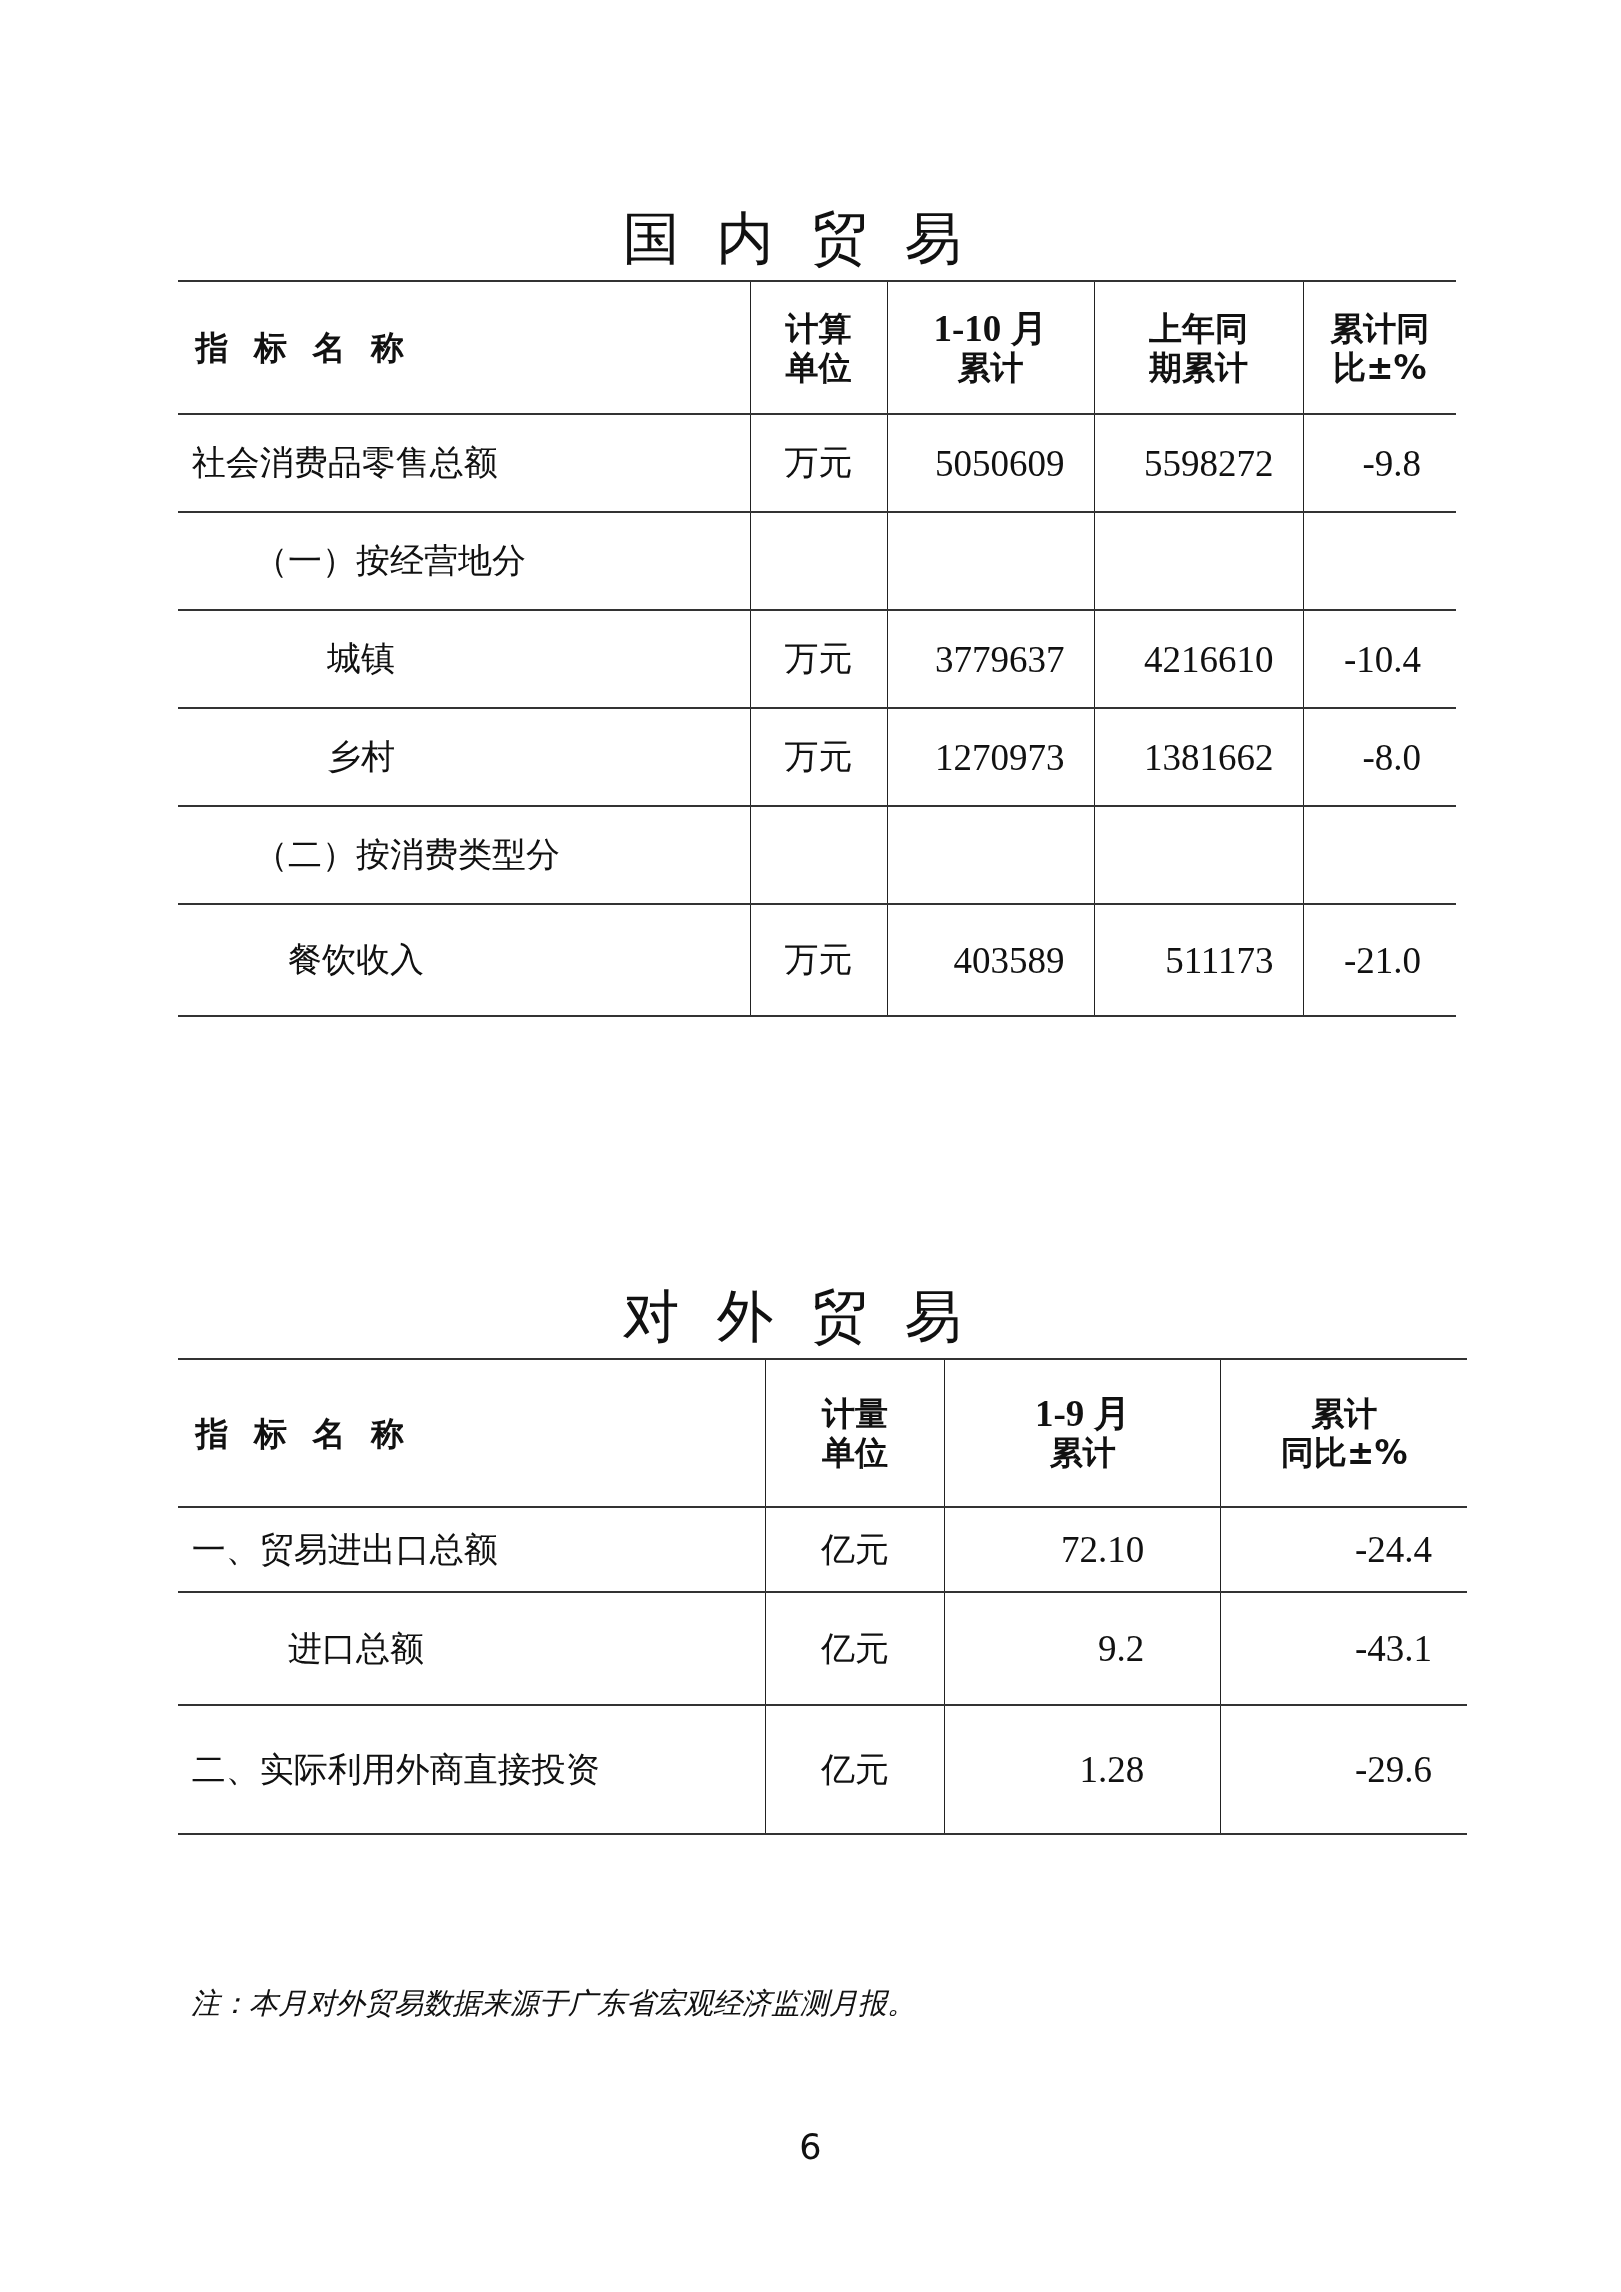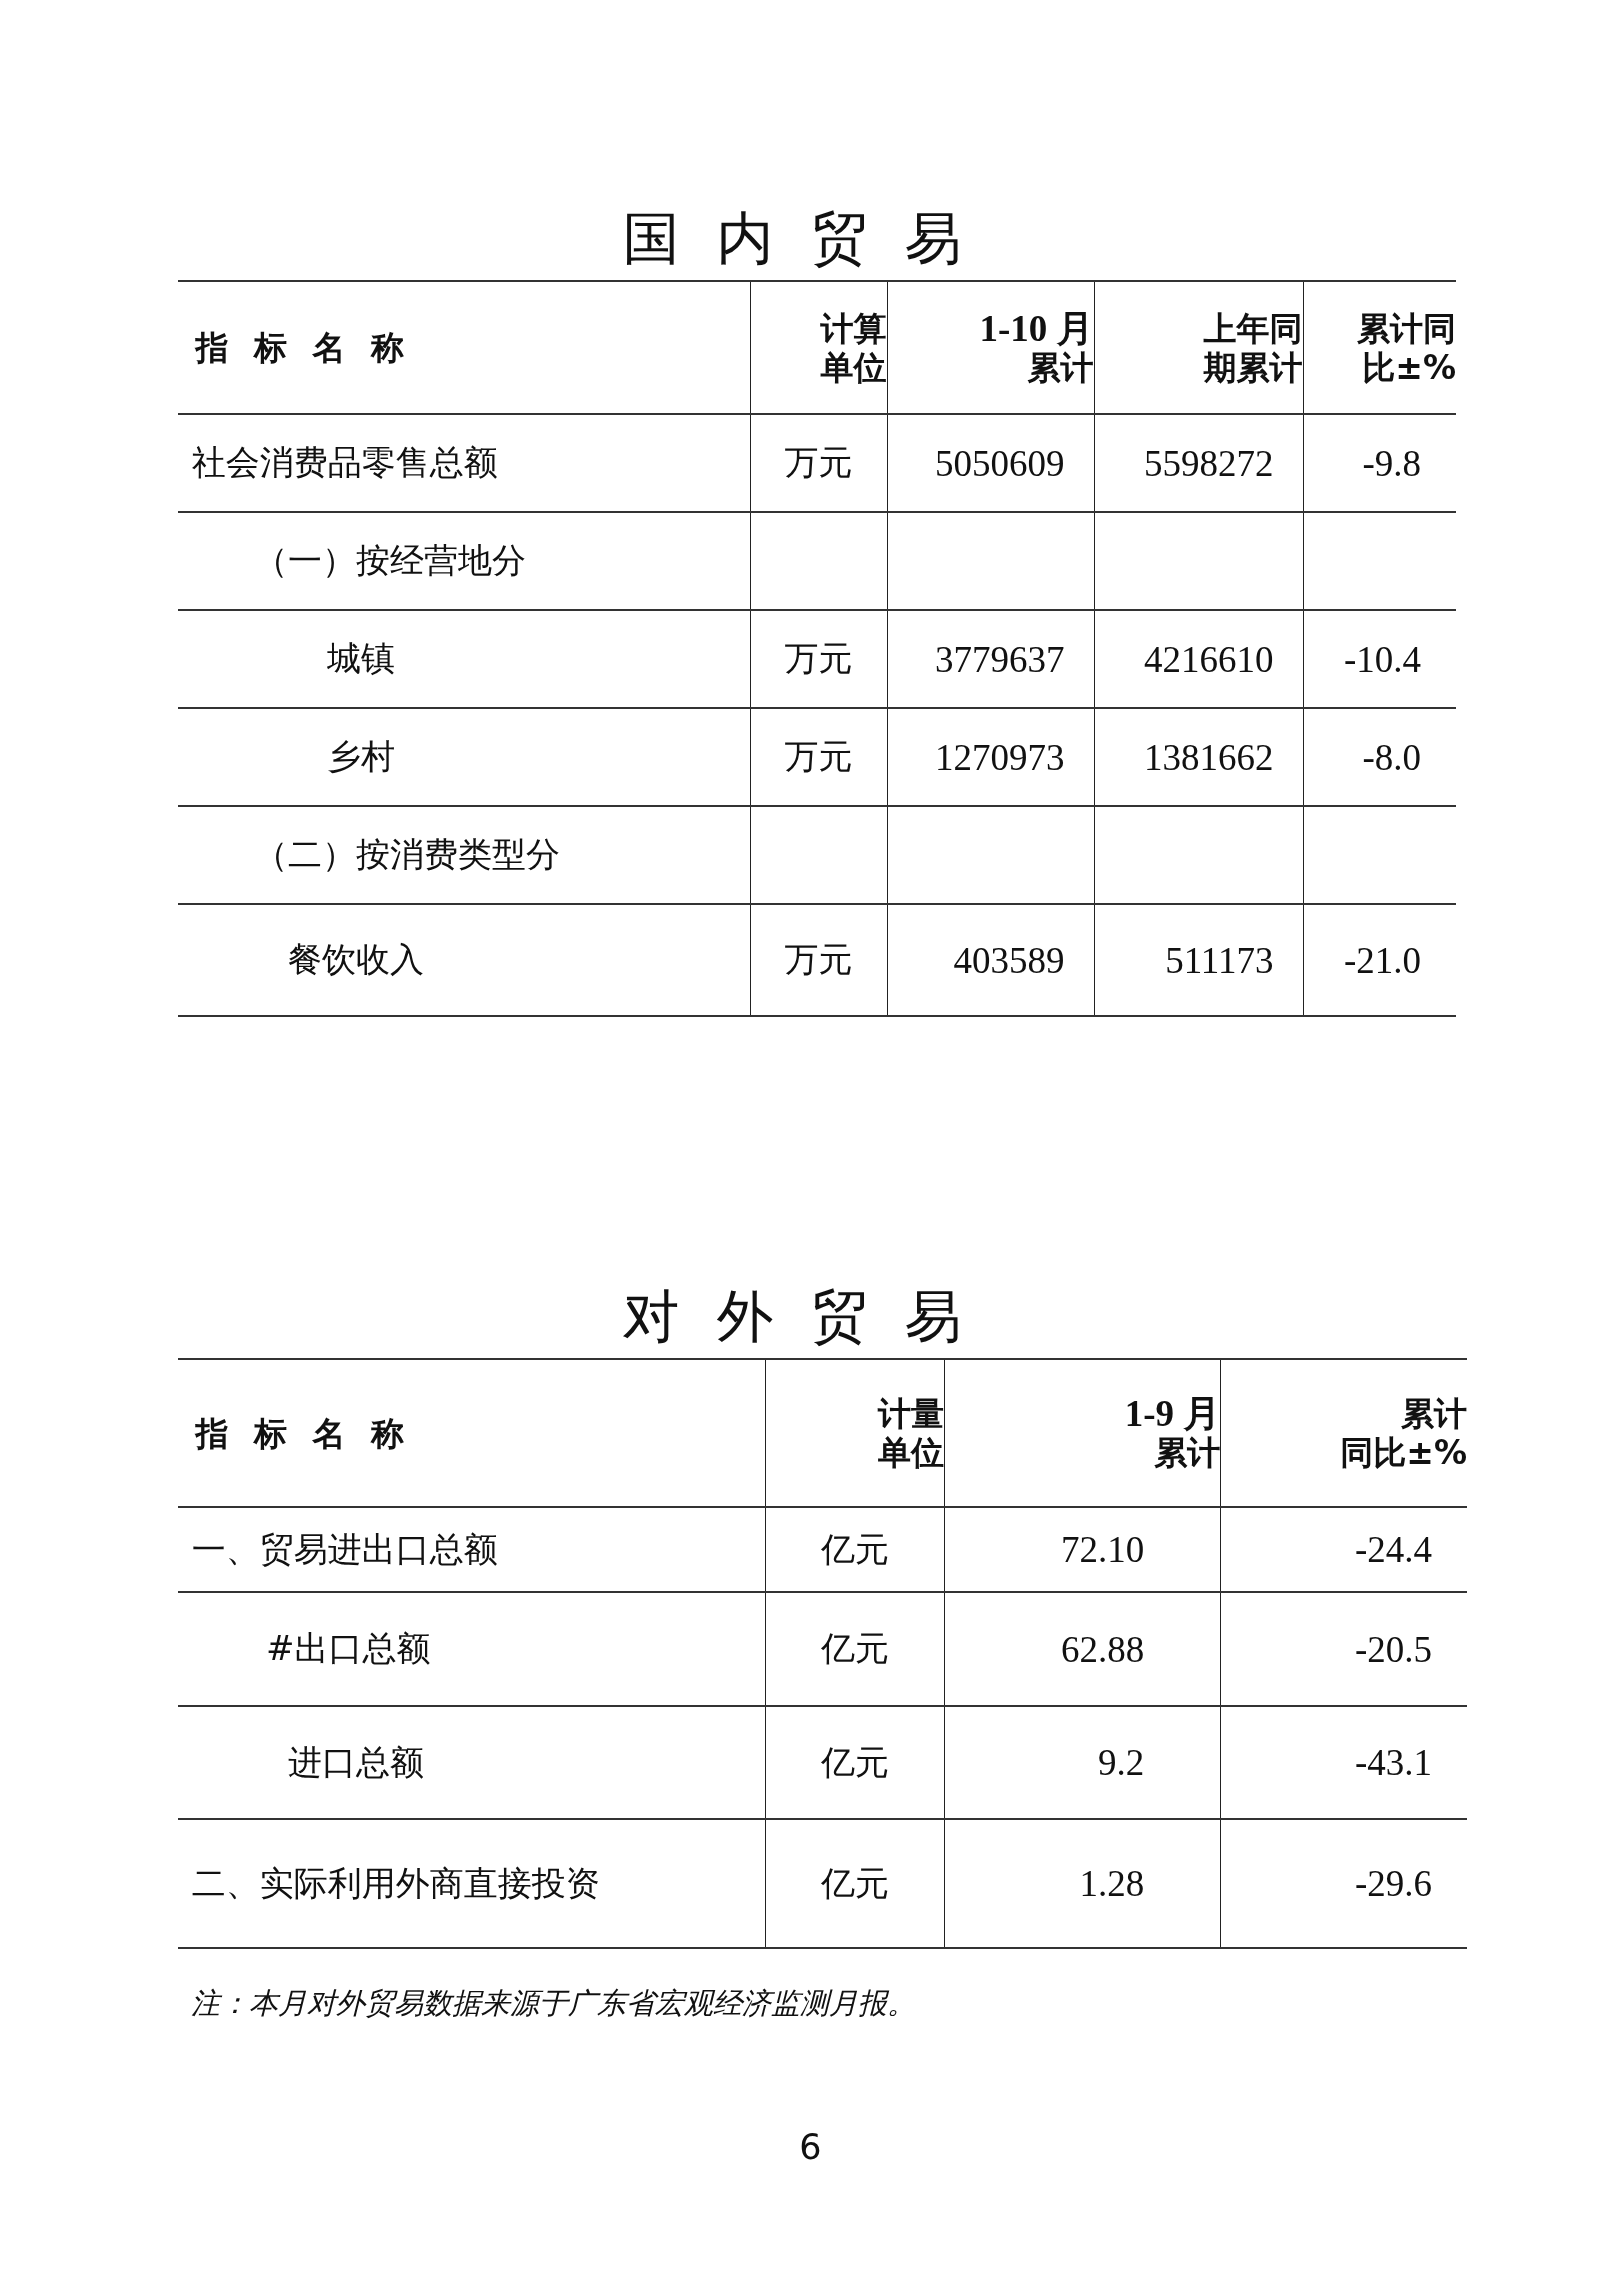--- a/index.html
+++ b/index.html
@@ -5,21 +5,21 @@
   html, body { margin:0; padding:0; background:#fff; }
   body { width:1621px; height:2293px; position:relative; overflow:hidden;
          font-family:"DejaVu Serif", "Liberation Serif", serif; color:#111; }
   .title { position:absolute; left:0; width:1621px; text-align:center;
            font-family:"DejaVu Sans", sans-serif; font-size:57px; letter-spacing:37px; font-weight:500; }
   table { position:absolute; border-collapse:collapse; table-layout:fixed; }
   td, th { border-left:1.5px solid #222; border-right:1.5px solid #222; padding:0; vertical-align:middle; }
   tr { border-top:2px solid #333; border-bottom:2px solid #333; }
   td:first-child, th:first-child { border-left:none; }
   td:last-child, th:last-child { border-right:none; }
-  th { font-family:"DejaVu Sans", sans-serif; font-weight:bold; font-size:33px; line-height:39px; text-align:right; }
+  th { font-family:"DejaVu Sans", sans-serif; font-weight:bold; font-size:33px; line-height:39px; text-align:center; }
   th.name { text-align:left; padding-left:17.6px; letter-spacing:25.5px; }
   td { font-size:35px; }
   td.name { text-align:left; font-family:"DejaVu Sans", sans-serif; font-size:34px; }
   td.unit { text-align:center; font-family:"DejaVu Sans", sans-serif; font-size:34px; }
   td.num { text-align:right; font-family:"Liberation Serif", serif; font-size:37px; }
   .hdr-line { display:block; white-space:nowrap; }
   .footnote { position:absolute; left:191px; top:1984px; font-family:"DejaVu Sans", sans-serif; font-size:29px;font-style:italic; }
   .pageno { position:absolute; left:0; width:1621px; top:2127px; text-align:center;
             font-family:"DejaVu Sans", sans-serif; font-size:35px; }
 </style>
@@ -125,26 +125,20 @@
       <span class="hdr-line">累计</span>
       <span class="hdr-line">同比±%</span>
     </th>
   </tr>
   <tr style="height:85px;margin-top:35px;">
     <td class="name" style="padding-left:13.7px;">一、贸易进出口总额</td>
     <td class="unit">亿元</td>
     <td class="num" style="padding-right:76px;">72.10</td>
     <td class="num" style="padding-right:35px;">-24.4</td>
   </tr>
-  <tr style="height:114px;">
-    <td class="name" style="padding-left:88px;">#出口总额</td>
-    <td class="unit">亿元</td>
-    <td class="num" style="padding-right:76px;">62.88</td>
-    <td class="num" style="padding-right:35px;">-20.5</td>
-  </tr>
   <tr style="height:113px;">
     <td class="name" style="padding-left:110px;">进口总额</td>
     <td class="unit">亿元</td>
     <td class="num" style="padding-right:76px;">9.2</td>
     <td class="num" style="padding-right:35px;">-43.1</td>
   </tr>
   <tr style="height:129px;">
     <td class="name" style="padding-left:13.7px;">二、实际利用外商直接投资</td>
     <td class="unit">亿元</td>
     <td class="num" style="padding-right:76px;">1.28</td>

